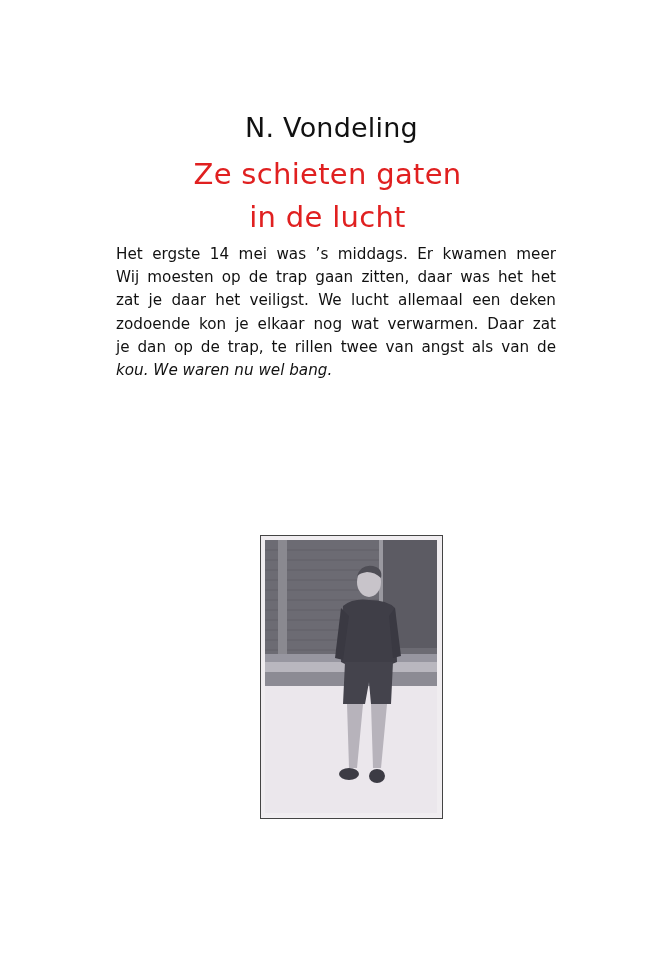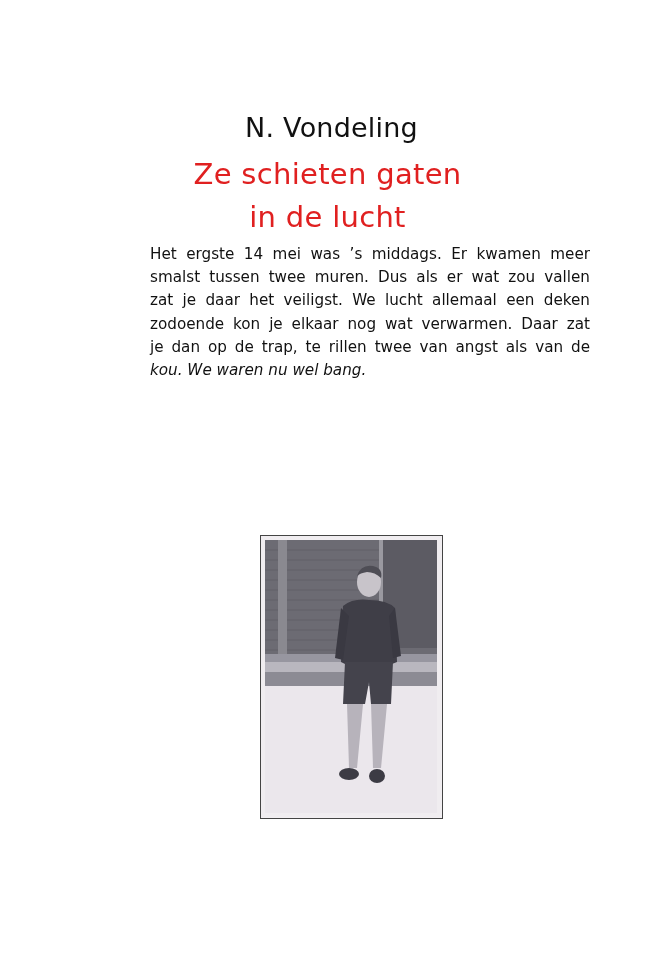--- a/index.html
+++ b/index.html
@@ -34,21 +34,20 @@
       color: #e02020;
       letter-spacing: 0.3px;
     }
     .title-line.l1 { top: 157px; padding-right: 8px; box-sizing: border-box; }
     .title-line.l2 { top: 200px; padding-right: 8px; box-sizing: border-box; }
     .body-text {
       position: absolute;
       left: 116px;
       top: 243px;
       width: 440px;
-      margin-left: 34px;
     }
     .body-line {
       display: block;
       font-size: 15.2px;
       line-height: 23.2px;
       height: 23.2px;
       color: #111111;
       text-align: justify;
       text-align-last: justify;
       white-space: nowrap;
@@ -73,21 +72,21 @@
 </head>
 <body>
 
 <div>
   <div class="author">N. Vondeling</div>
   <div class="title-line l1">Ze schieten gaten</div>
   <div class="title-line l2">in de lucht</div>
 
   <div class="body-text">
     <span class="body-line">Het ergste 14 mei was ’s middags. Er kwamen meer</span>
-    <span class="body-line">smalst tussen twee muren. Dus als er  wat zou  vallen</span>
+    <span class="body-line">Wij moesten op de trap gaan zitten, daar was het het</span>
     <span class="body-line">zat je daar het veiligst. We lucht allemaal een deken</span>
     <span class="body-line">zodoende kon je elkaar nog wat verwarmen. Daar zat</span>
     <span class="body-line">je dan op de trap, te rillen twee van angst als van de</span>
     <span class="body-line last">kou. We waren nu wel bang.</span>
   </div>
 
   <div class="photo" title="Black-and-white photo of a boy in dark shirt and shorts standing on pavement in front of a brick wall">
     <svg width="180" height="281" viewBox="0 0 180 281">
 
       <rect x="0" y="0" width="180" height="281" fill="#f0edf0"></rect>

